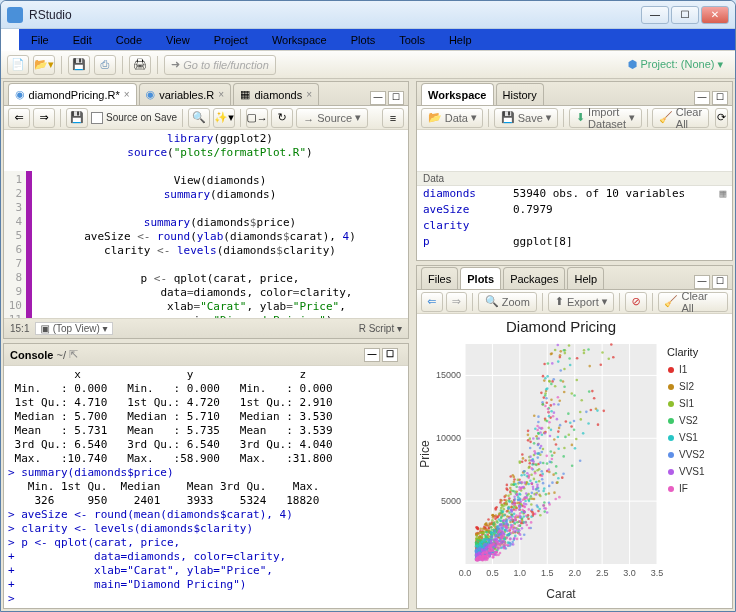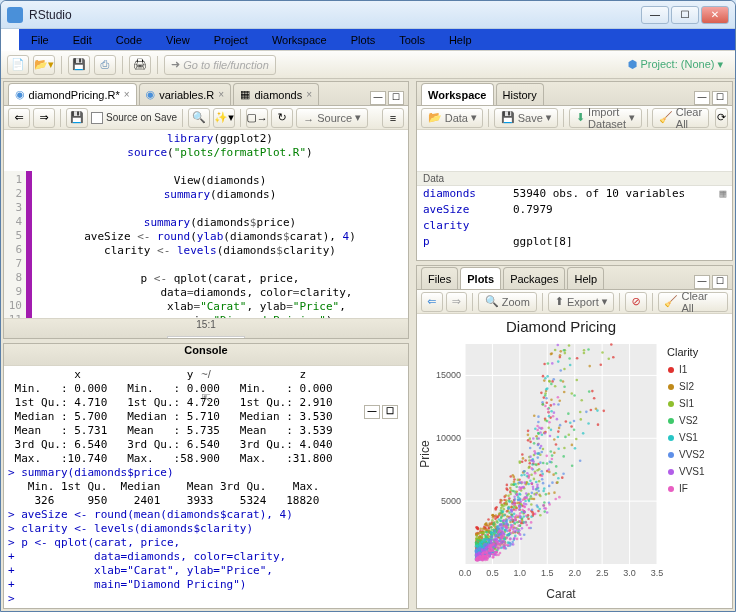--- a/index.html
+++ b/index.html
@@ -30,22 +30,22 @@
 .panectl { margin-left: auto; display: flex; gap: 2px; padding: 0 4px; }
 .panectl span { width: 16px; height: 14px; border: 1px solid #b8b5a8; background: #fff; font-size: 9px; text-align: center; }
 .subbar { height: 24px; display: flex; align-items: center; padding: 0 4px; gap: 3px; background: linear-gradient(#fdfdfb,#ece9dc); border-bottom: 1px solid #d8d5c8; font-size: 11px; }
 .editor { flex: 1; display: flex; font-family: "Lucida Console", Consolas, monospace; font-size: 11px; overflow: hidden; }
 .gutter { width: 28px; background: #f5f5f0; color: #a0a0a0; text-align: right; padding: 2px 4px 2px 0; line-height: 14px; border-right: 6px solid #a21caf; margin-top: 41px; }
 .codebody { flex: 1; padding: 2px 4px; line-height: 14px; white-space: pre; color: #000; text-align: center; }
 .kw { color: #0000c0; }
 .str { color: #008000; }
 .num { color: #0000c0; }
 .op { color: #606060; }
-.statusbar { height: 20px; display: flex; align-items: center; padding: 0 6px; background: linear-gradient(#ece9dc,#e0ddd0); border-top: 1px solid #d8d5c8; font-size: 10px; color: #555; gap: 6px; flex-direction: column; }
-.console-header { height: 22px; display: flex; align-items: center; padding: 0 6px; background: linear-gradient(#ece9dc,#e0ddd0); border-bottom: 1px solid #d8d5c8; font-size: 11px; font-weight: bold; flex-direction: column; }
+.statusbar { height: 20px; display: flex; align-items: center; padding: 0 6px; background: linear-gradient(#ece9dc,#e0ddd0); border-top: 1px solid #d8d5c8; font-size: 10px; color: #555; gap: 6px; }
+.console-header { height: 22px; display: flex; align-items: center; padding: 0 6px; background: linear-gradient(#ece9dc,#e0ddd0); border-bottom: 1px solid #d8d5c8; font-size: 11px; font-weight: bold; }
 .console-body { flex: 1; font-family: "Lucida Console", Consolas, monospace; font-size: 11px; line-height: 14px; padding: 2px 4px; white-space: pre; color: #000; overflow: hidden; }
 .prompt { color: #0000c0; }
 .ws-table { flex: 1; font-family: "Lucida Console", Consolas, monospace; font-size: 11px; padding: 0; overflow: hidden; }
 .ws-section { background: #f0f0e8; color: #555; padding: 1px 6px; font-family: "Segoe UI", sans-serif; font-size: 10px; border-bottom: 1px solid #e0e0d8; border-top: 1px solid #e0e0d8; display: flex; margin-top: 41px; }
 .ws-row { display: flex; padding: 0 6px; line-height: 16px; }
 .ws-row .n { width: 90px; color: #0000c0; }
 .ws-row .v { flex: 1; color: #000; }
 .plot-area { flex: 1; position: relative; background: #fff; overflow: hidden; }
 .chk { width: 12px; height: 12px; border: 1px solid #888; background: #fff; }
 .tlabel { color: #333; font-size: 10px; text-align: right; }

